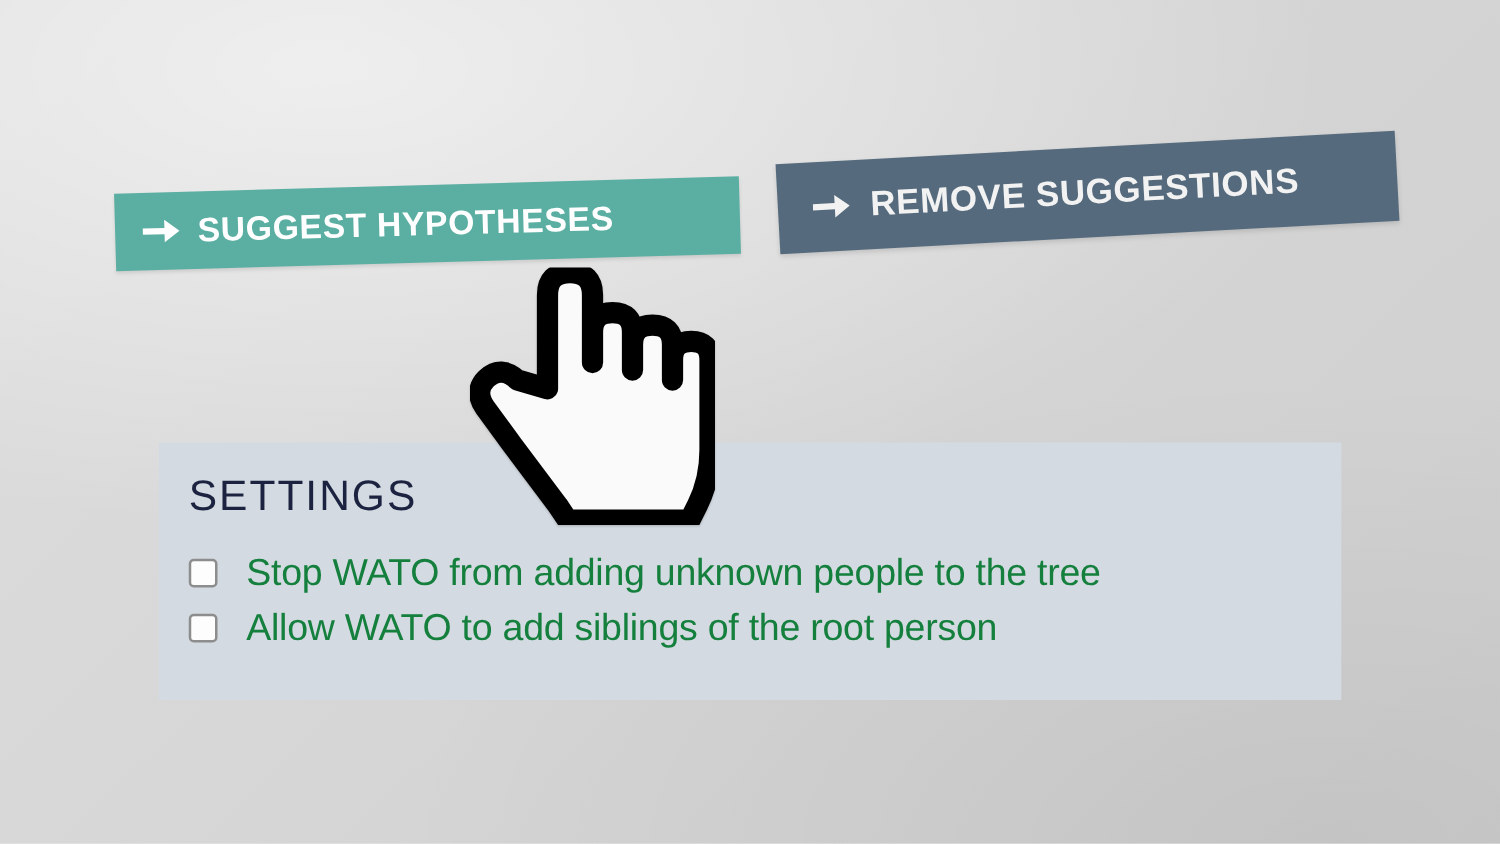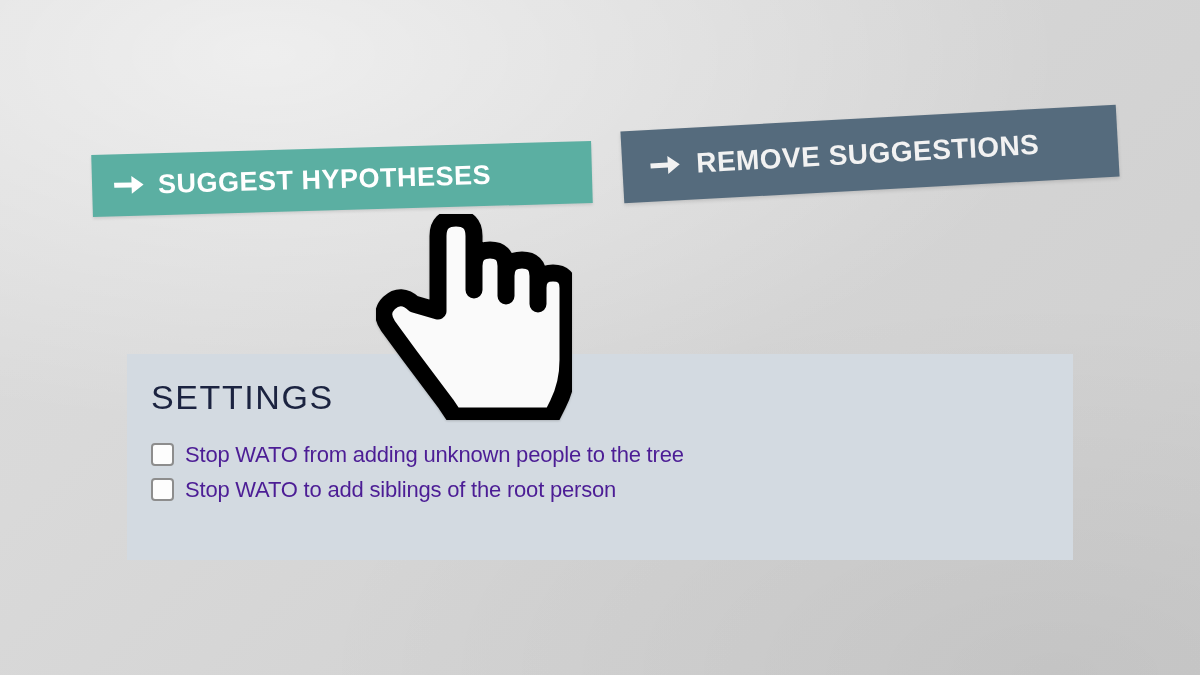--- a/index.html
+++ b/index.html
@@ -121,24 +121,25 @@
     width: 23px;
     height: 23px;
     background: #fdfdfd;
     border: 2px solid #8d8d8d;
     border-radius: 4px;
     margin-right: 11px;
     position: relative;
   }
 
   .setting-label {
-    font-size: 22px;
-    color: #4c1d95;
+    font-size: 30px;
+    color: #15803d;
     line-height: 1.05;
     letter-spacing: -0.2px;
+    margin-left: 12px;
   }
 
   
   #hand-cursor {
     position: absolute;
     left: 376px;
     top: 214px;
     width: 196px;
     height: 206px;
     pointer-events: none;
@@ -173,21 +174,21 @@
 
   <div id="settings-title">SETTINGS</div>
 
   <div class="setting-row">
     <span class="checkbox"></span>
     <span class="setting-label">Stop WATO from adding unknown people to the tree</span>
   </div>
 
   <div class="setting-row">
     <span class="checkbox"></span>
-    <span class="setting-label">Stop WATO to add siblings of the root person</span>
+    <span class="setting-label">Allow WATO to add siblings of the root person</span>
   </div>
 
 </div>
 
 <div id="hand-cursor">
   <svg viewBox="0 0 196 206" xmlns="http://www.w3.org/2000/svg" aria-hidden="true">
     <path d="
         M62 97
         L62 22
         Q62 4 80 4

